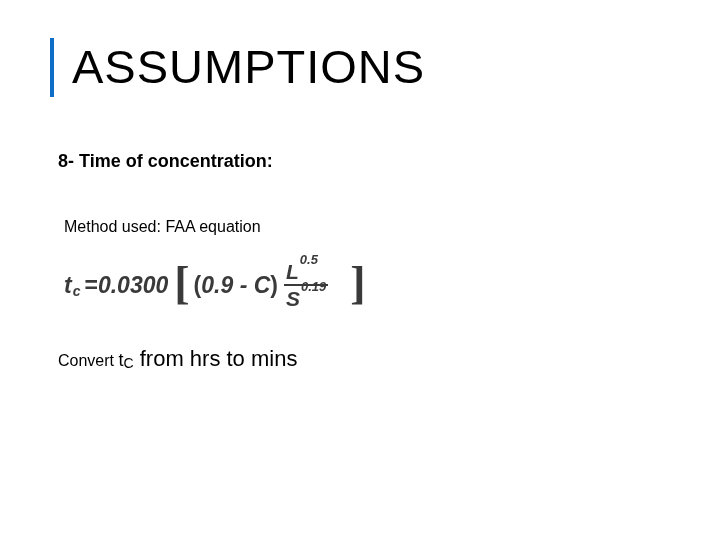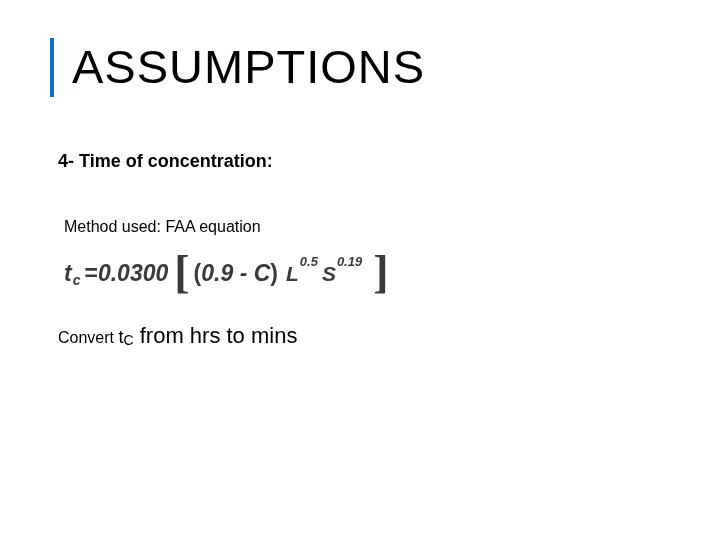--- a/index.html
+++ b/index.html
@@ -85,25 +85,25 @@
     font-weight: 700;
     font-size: 46px;
     line-height: 0;
     position: relative;
     top: -2px;
     margin: 0 4px 0 6px;
     font-family: "Times New Roman", serif;
   }
   .eq-frac {
     display: inline-flex;
-    flex-direction: row;
+    flex-direction: column;
     align-items: flex-start;
     vertical-align: middle;
     margin-left: 6px;
-    margin-right: 3px;
+    margin-right: 16px;
   }
   .eq-frac .num, .eq-frac .den {
     font-size: 21px;
     line-height: 1.05;
     padding: 0 2px;
   }
   .eq-frac .bar {
     width: 100%;
     height: 2px;
     background: #3a3a3a;
@@ -127,21 +127,21 @@
 
 <div class="slide">
 
   <div class="title-wrap">
     <div class="title-bar"></div>
     <div class="title">ASSUMPTIONS</div>
   </div>
 
   <div class="body">
 
-    <div class="subhead">4- Time of concentration:</div>
+    <div class="subhead">8- Time of concentration:</div>
 
     <div class="method">Method used: FAA equation</div>
 
     <div class="equation">
       <div class="eq-line">
         <span>t</span>
           <span class="sub">c</span>
         <span class="norm"> = </span>
         <span>0.0300</span>
         <span class="eq-bracket">[</span>

